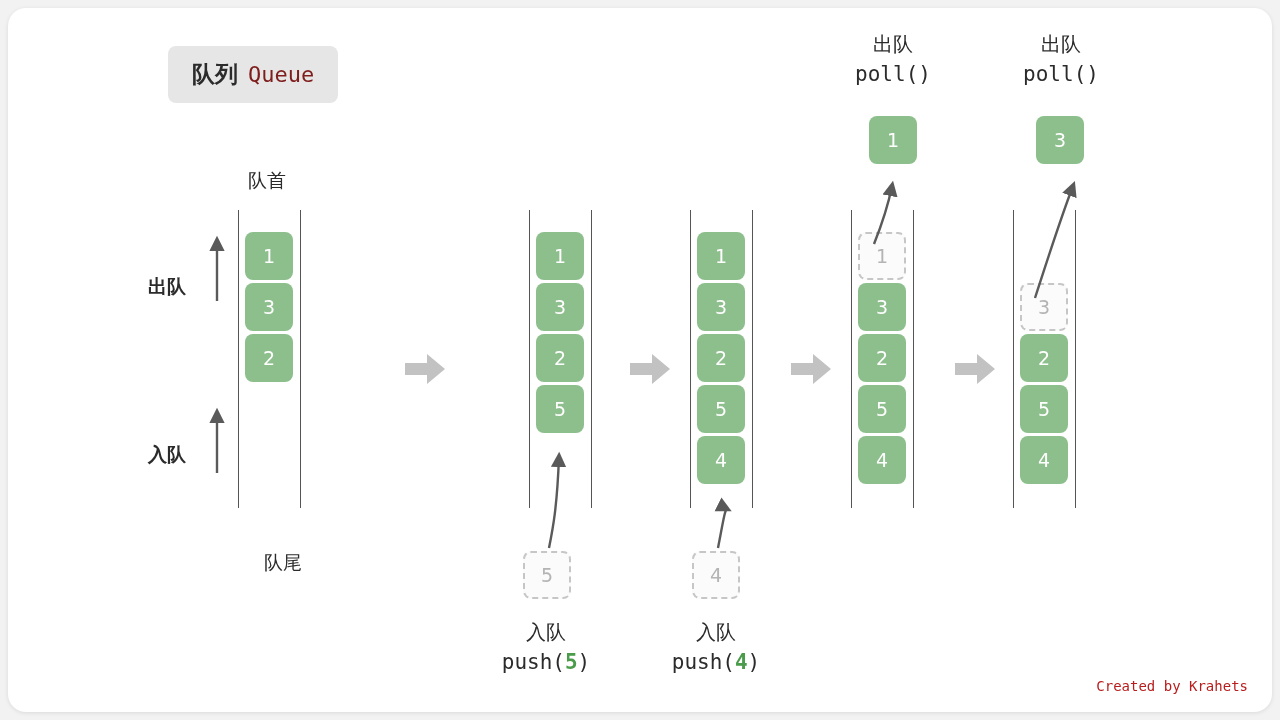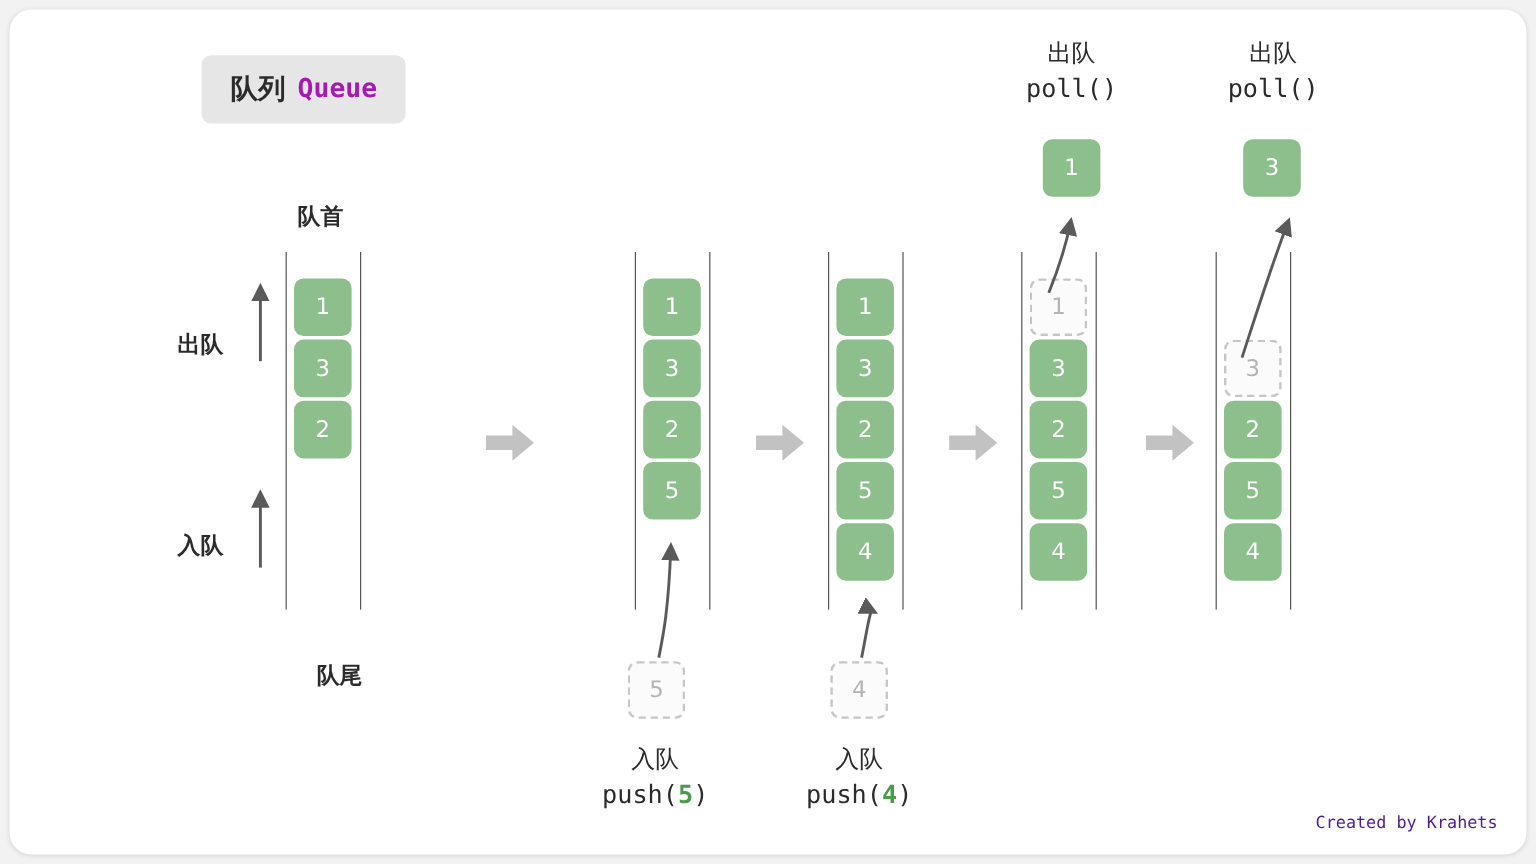--- a/index.html
+++ b/index.html
@@ -20,21 +20,21 @@
 
   
   .title-badge{
     position:absolute;left:160px;top:38px;
     background:#e6e6e6;border-radius:8px;
     padding:13px 24px;
     display:flex;align-items:center;gap:10px;
     white-space:nowrap;
   }
   .title-cn{font-size:23px;font-weight:bold;color:#2b2b2b;font-family:"DejaVu Sans",sans-serif;}
-  .title-en{font-size:22px;color:#a21caf;font-family:"DejaVu Sans Mono","Liberation Mono",monospace;font-weight:bold;}
+  .title-en{font-size:22px;color:#7f1d1d;font-family:"DejaVu Sans Mono","Liberation Mono",monospace;}
 
   
   .queue{position:absolute;}
   .rail{
     position:absolute;top:0;width:1px;height:298px;background:#555;
   }
   .rail.left{left:0;}
   .rail.right{left:62px;}
   .cells{position:absolute;left:7px;top:22px;width:48px;}
   .cell{
@@ -48,21 +48,21 @@
   .cell.filled{background:#8cbf8c;}
   .cell.ghost{
     background:#fbfbfb;
     border:2px dashed #c6c6c6;
     color:#b4b4b4;
   }
   .cell.blank{background:transparent;}
 
   
   .vlabel{
-    position:absolute;font-size:19px;font-weight:bold;color:#2b2b2b;
+    position:absolute;font-size:19px;font-weight:normal;color:#2b2b2b;
     font-family:"DejaVu Sans",sans-serif;white-space:nowrap;
   }
 
   
   .side-label{
     position:absolute;font-size:19px;font-weight:bold;color:#2b2b2b;
     font-family:"DejaVu Sans",sans-serif;white-space:nowrap;
   }
 
   
@@ -79,21 +79,21 @@
   
   .float-cell{position:absolute;}
 
   
   .arrows{position:absolute;left:0;top:0;width:1264px;height:704px;overflow:visible;}
 
   
   .credit{
     position:absolute;right:24px;bottom:18px;
     font-family:"DejaVu Sans Mono","Liberation Mono",monospace;
-    font-size:14px;color:#4c1d95;white-space:nowrap;
+    font-size:14px;color:#b91c1c;white-space:nowrap;
   }
 </style>
 </head>
 <body>
 
 <div class="card">
  <div class="stage">
 
   <div class="title-badge">
     <span class="title-cn">队列</span>

